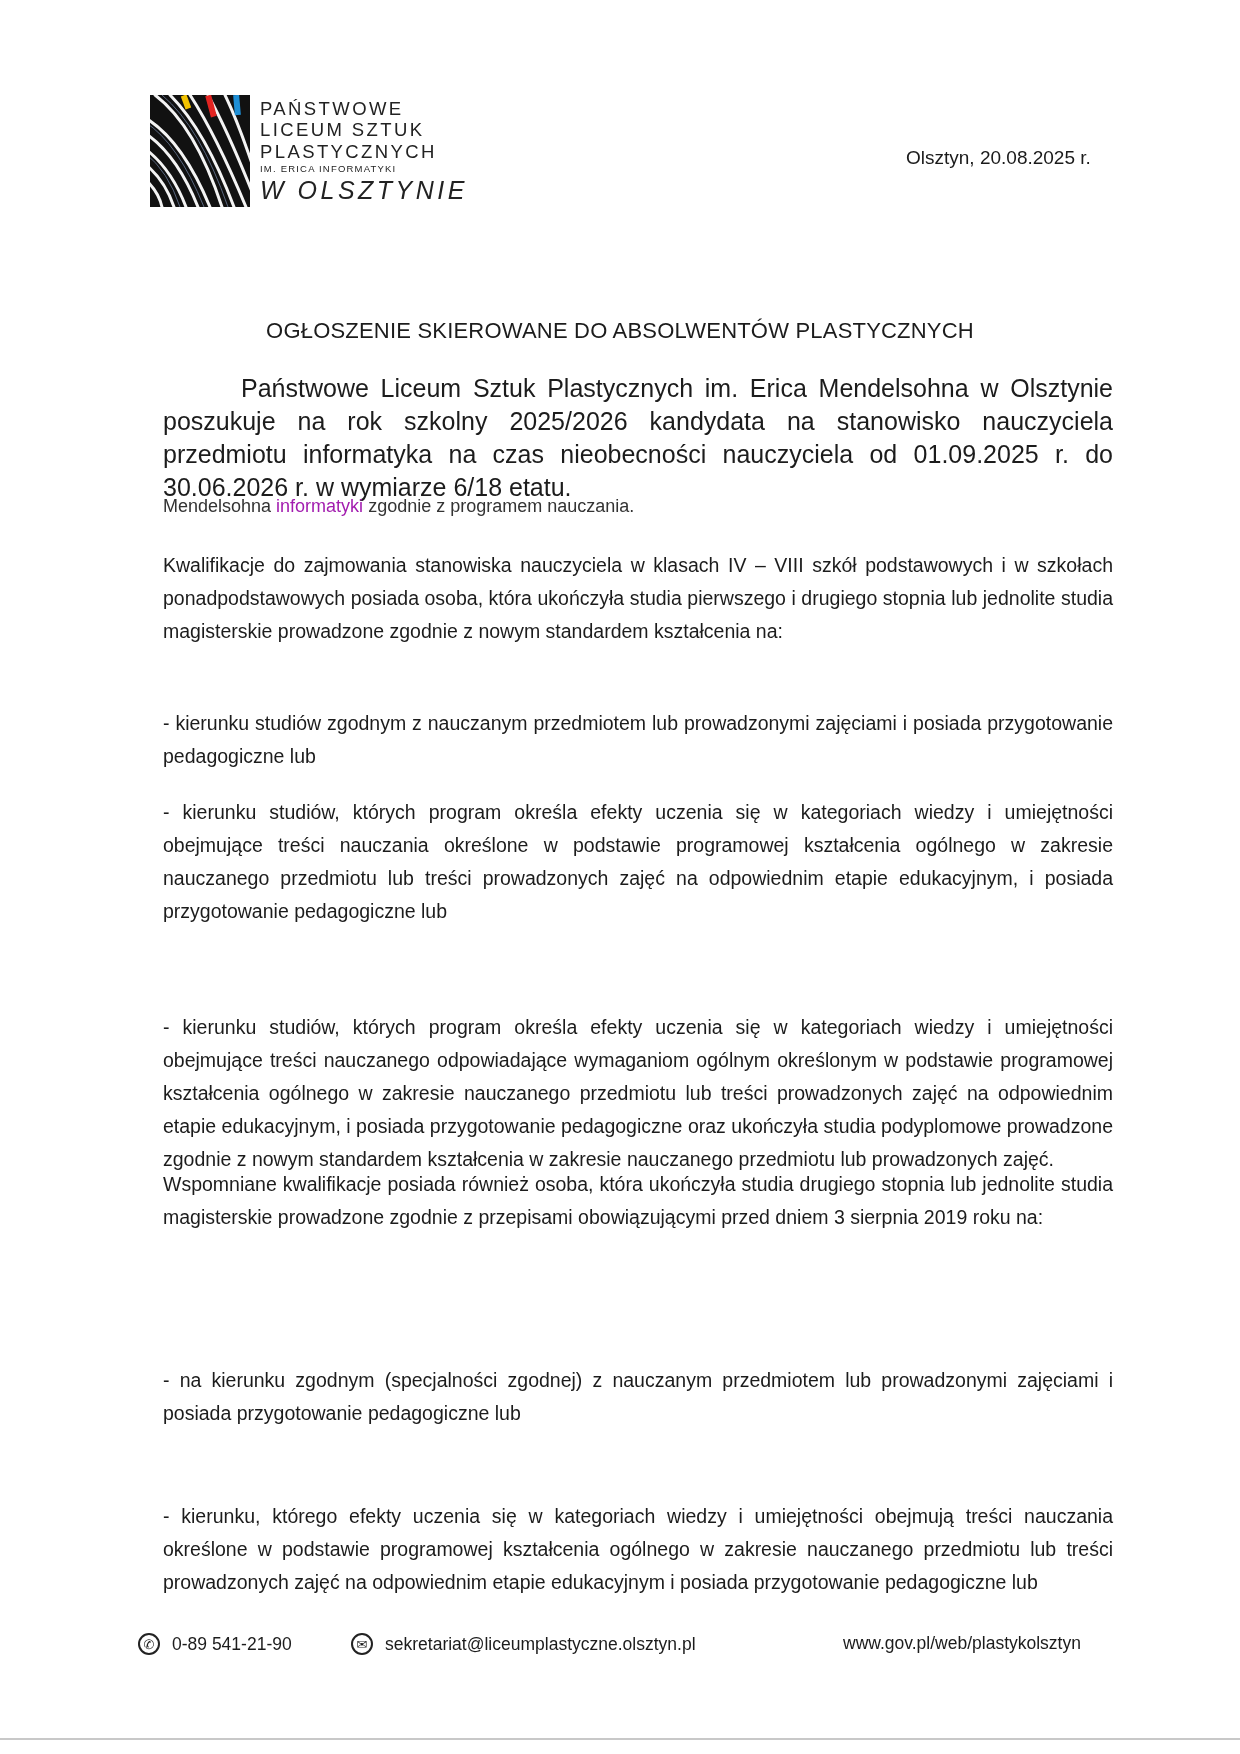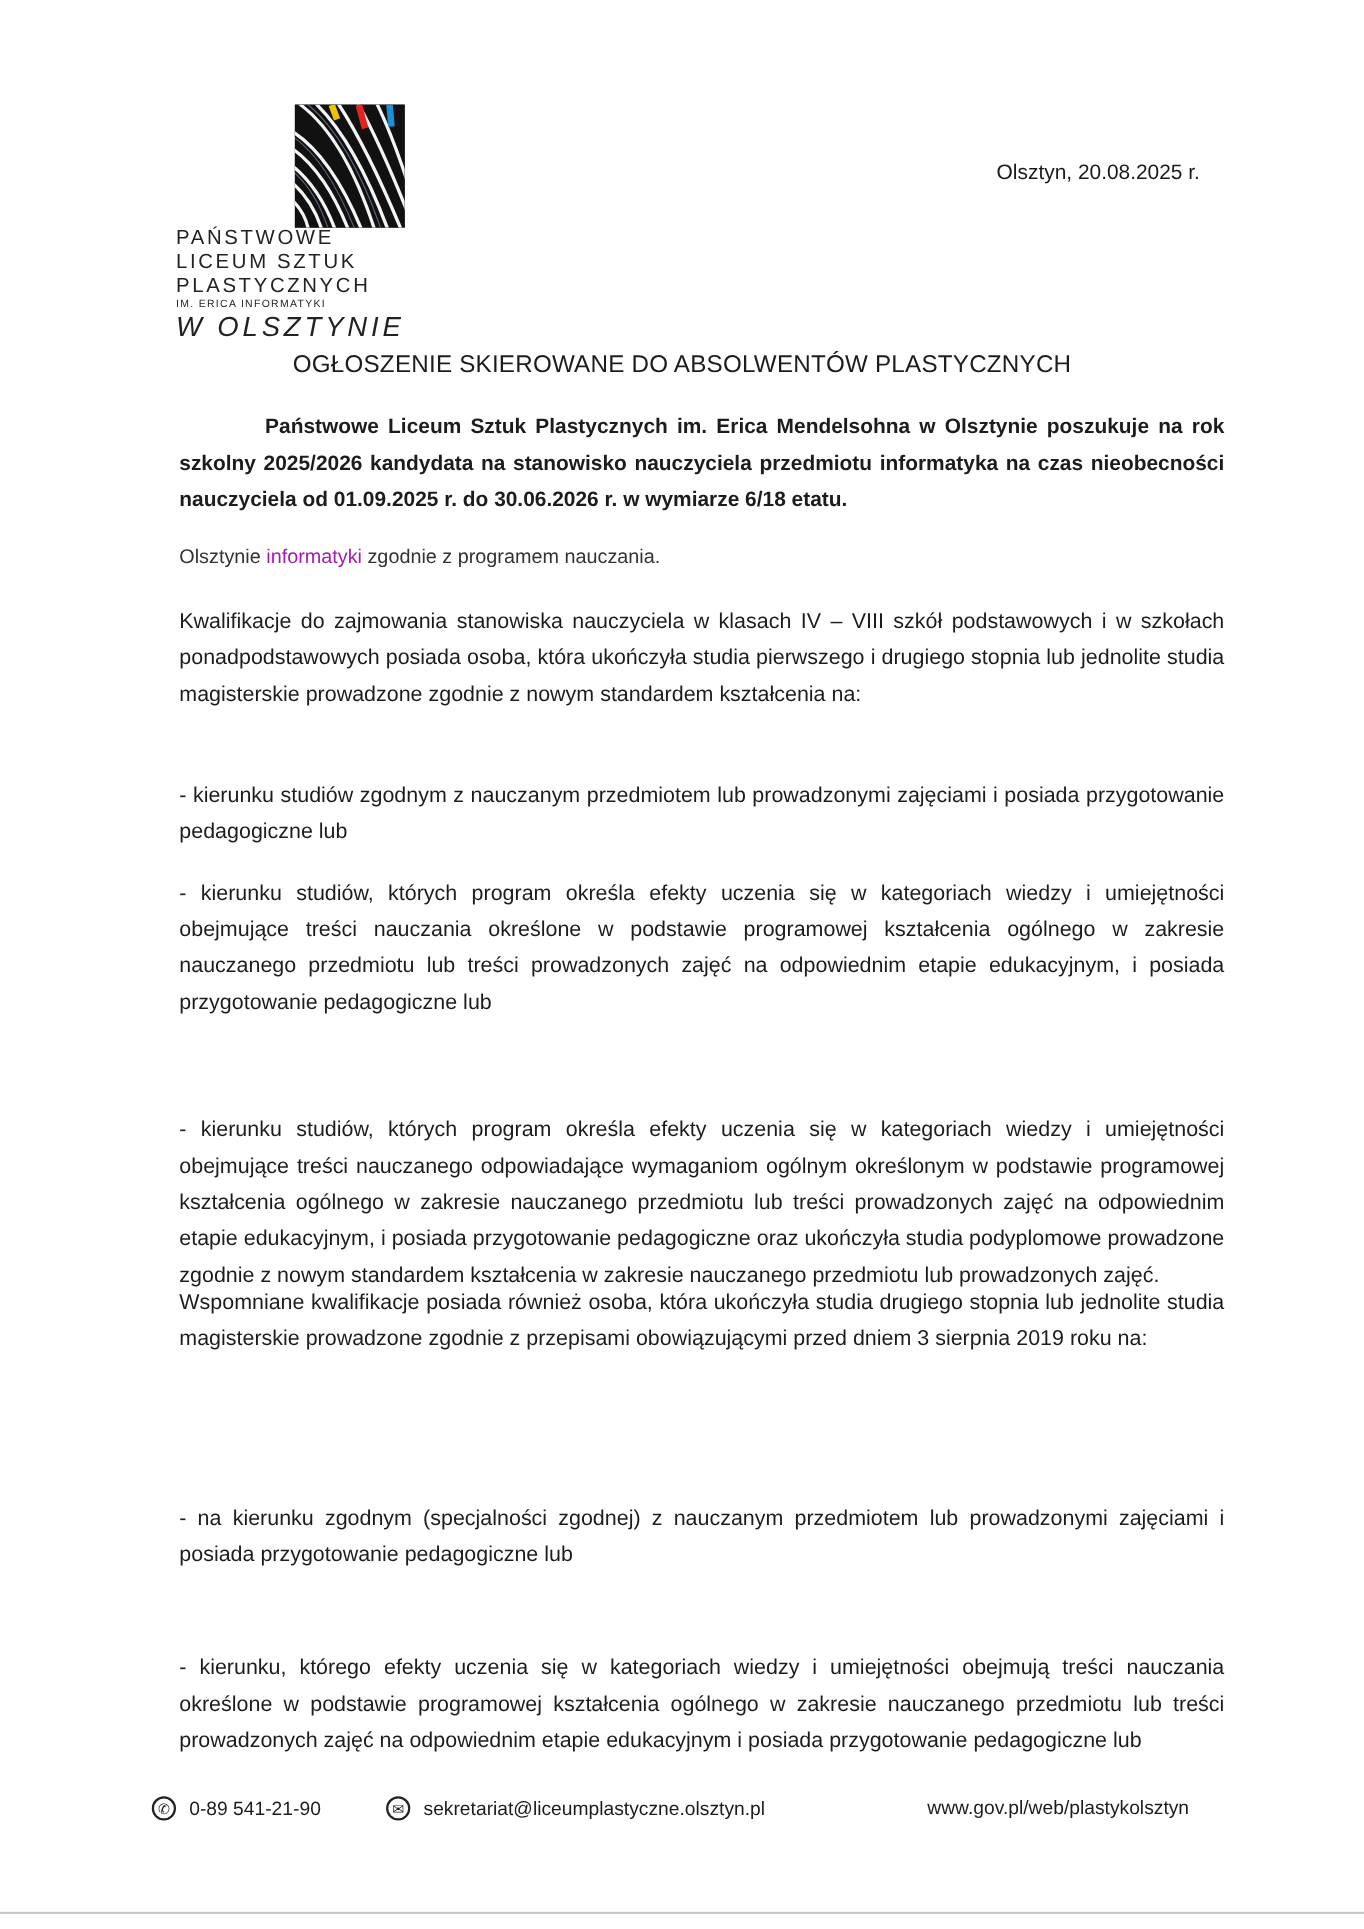--- a/index.html
+++ b/index.html
@@ -1,35 +1,35 @@
 <!DOCTYPE html>
 <html><head>
   <meta charset="utf-8">
   <style>
     html, body { margin: 0; padding: 0; background: #ffffff; }
     body {
       width: 1240px; height: 1754px; position: relative; overflow: hidden;
       font-family: "Liberation Sans", sans-serif; color: #1a1a1a;
     }
-    .logo { position: absolute; left: 150px; top: 95px; display: flex; align-items: flex-end; flex-direction: column; }
+    .logo { position: absolute; left: 150px; top: 95px; display: flex; align-items: center; }
     .logo-mark { width: 100px; height: 112px; position: relative; overflow: hidden; background: #111; }
     .logo-mark svg { display: block; }
     .logo-text { margin-left: 10px; color: #222; line-height: 1; }
     .lt-big { font-size: 18.5px; letter-spacing: 2.4px; margin-bottom: 3px; display: block; }
     .lt-small { font-size: 9.5px; letter-spacing: 1.2px; display: block; margin: 3px 0 4px; }
     .lt-last { font-size: 25px; letter-spacing: 3.5px; display: block; font-style: italic; }
 
     .date { position: absolute; left: 906px; top: 147px; font-size: 19px; color: #1a1a1a; }
 
     .title { position: absolute; left: 0; width: 1240px; top: 318px; text-align: center;
       font-size: 22px; letter-spacing: 0.2px; color: #1c1c1c; }
 
     .p { position: absolute; left: 163px; width: 950px; font-size: 19.5px; line-height: 33px; color: #1c1c1c;
       text-align: justify; text-align-last: left; }
-    .p.bold { font-weight: bold; font-size: 19px; }
+    .p.bold { font-weight: normal; font-size: 25px; }
     .indent { text-indent: 78px; }
     .thin { font-size: 18px; color: #333; }
 
     .footer { position: absolute; top: 1633px; left: 138px; width: 990px; height: 30px; font-size: 17.5px; color: #1c1c1c; }
     .footer .item { position: absolute; top: 0; display: flex; align-items: center; }
     .icon-circ { width: 22px; height: 22px; border: 2px solid #222; border-radius: 50%; display: inline-flex;
       align-items: center; justify-content: center; font-size: 13px; margin-right: 12px; box-sizing: border-box; }
     .bottom-line { position: absolute; left: 0; top: 1738px; width: 1240px; height: 2px; background: #c8c8c8; }
   </style>
 </head>
@@ -69,21 +69,21 @@
     <span class="lt-last">W OLSZTYNIE</span>
   </div>
 </div>
 
 <div class="date">Olsztyn, 20.08.2025 r.</div>
 
 <div class="title">OGŁOSZENIE SKIEROWANE DO ABSOLWENTÓW PLASTYCZNYCH</div>
 
 <div class="p bold indent" style="top:372px;">Państwowe Liceum Sztuk Plastycznych im. Erica Mendelsohna w Olsztynie poszukuje na rok szkolny 2025/2026 kandydata na stanowisko nauczyciela przedmiotu informatyka na czas nieobecności nauczyciela od 01.09.2025 r. do 30.06.2026 r. w wymiarze 6/18 etatu.</div>
 
-<div class="p thin" style="top:490px;"><span>Olsztynie </span><span style="color:#a21caf;">informatyki</span><span> zgodnie z programem nauczania.</span></div>
+<div class="p thin" style="top:490px;"><span>Mendelsohna </span><span style="color:#a21caf;">informatyki</span><span> zgodnie z programem nauczania.</span></div>
 
 <div class="p" style="top:549px;">Kwalifikacje do zajmowania stanowiska nauczyciela w klasach IV – VIII szkół podstawowych i w szkołach ponadpodstawowych posiada osoba, która ukończyła studia pierwszego i drugiego stopnia lub jednolite studia magisterskie prowadzone zgodnie z nowym standardem kształcenia na:</div>
 
 <div class="p" style="top:707px;">- kierunku studiów zgodnym z nauczanym przedmiotem lub prowadzonymi zajęciami i posiada przygotowanie pedagogiczne lub</div>
 
 <div class="p" style="top:796px;">- kierunku studiów, których program określa efekty uczenia się w kategoriach wiedzy i umiejętności obejmujące treści nauczania określone w podstawie programowej kształcenia ogólnego w zakresie nauczanego przedmiotu lub treści prowadzonych zajęć na odpowiednim etapie edukacyjnym, i posiada przygotowanie pedagogiczne lub</div>
 
 <div class="p" style="top:1011px;">- kierunku studiów, których program określa efekty uczenia się w kategoriach wiedzy i umiejętności obejmujące treści nauczanego odpowiadające wymaganiom ogólnym określonym w podstawie programowej kształcenia ogólnego w zakresie nauczanego przedmiotu lub treści prowadzonych zajęć na odpowiednim etapie edukacyjnym, i posiada przygotowanie pedagogiczne oraz ukończyła studia podyplomowe prowadzone zgodnie z nowym standardem kształcenia w zakresie nauczanego przedmiotu lub prowadzonych zajęć.</div>
 
 <div class="p" style="top:1168px;">Wspomniane kwalifikacje posiada również osoba, która ukończyła studia drugiego stopnia lub jednolite studia magisterskie prowadzone zgodnie z przepisami obowiązującymi przed dniem 3 sierpnia 2019 roku na:</div>

